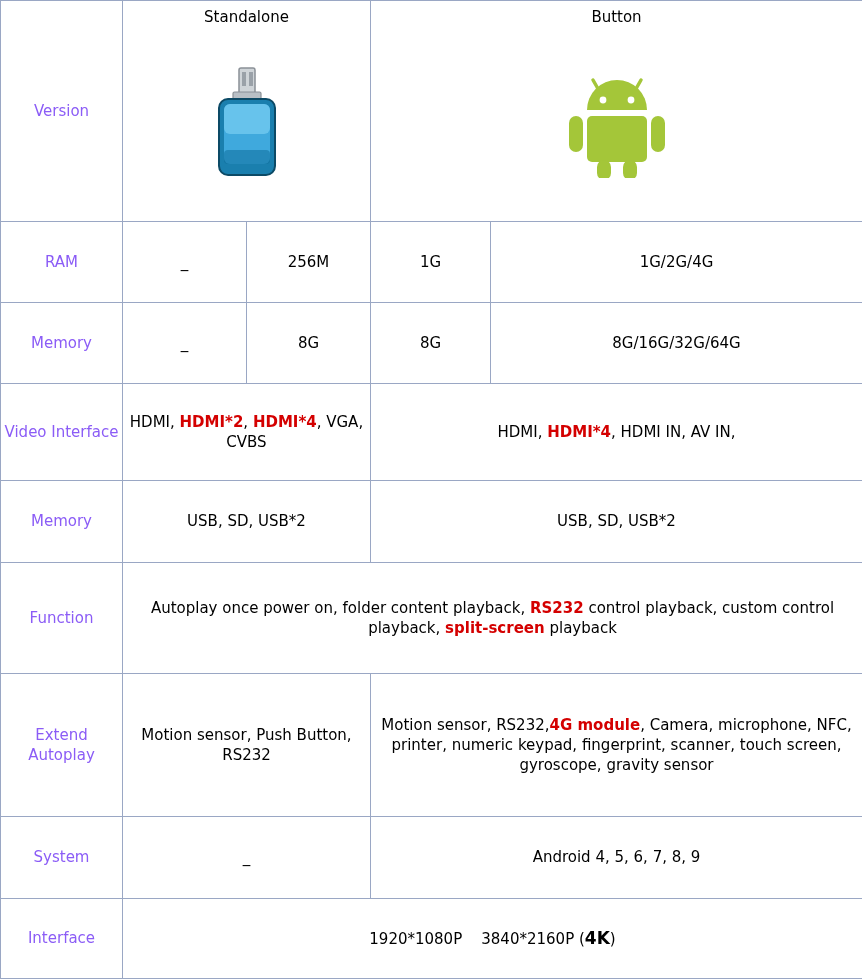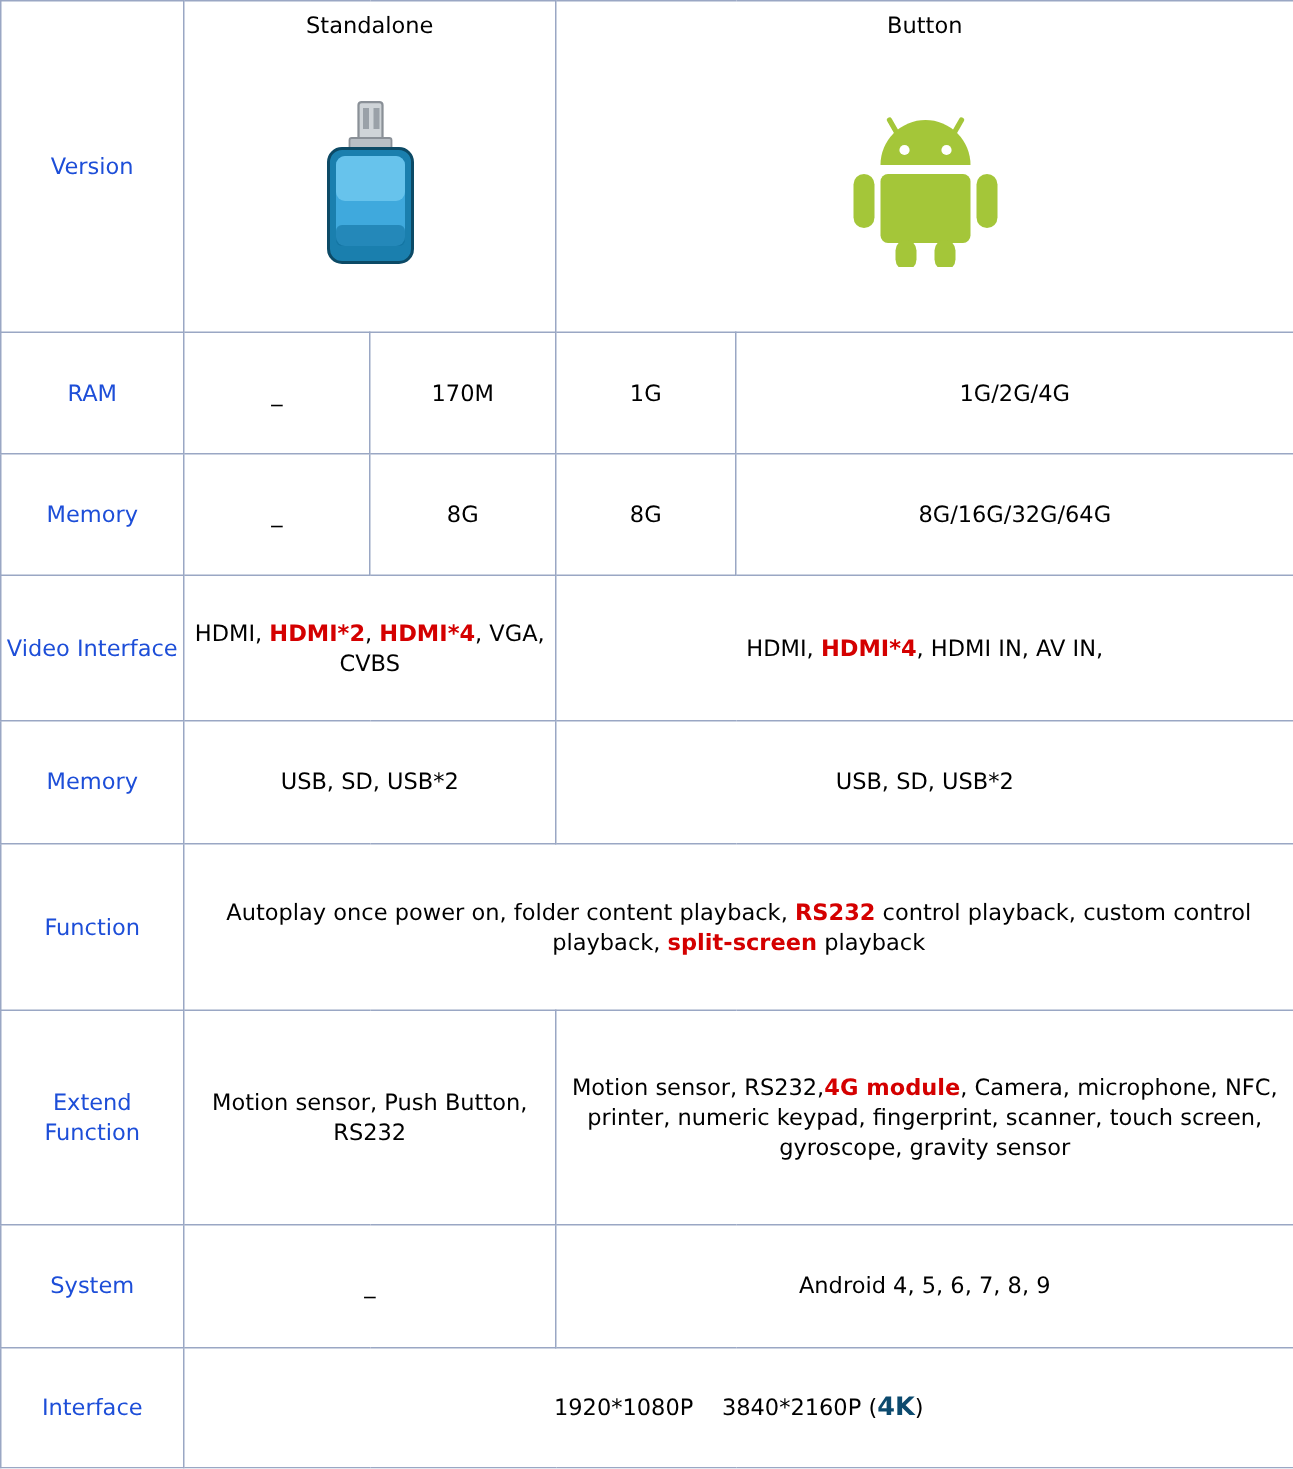--- a/index.html
+++ b/index.html
@@ -27,21 +27,21 @@
     text-align: center;
     vertical-align: middle;
     line-height: 1.35;
     font-size: 15px;
     background: #ffffff;
   }
   td.rowhead {
     background: #dfe3f3;
     width: 122px;
     font-size: 16px;
-    color: #1d4ed8;
+    color: #8b5cf6;
     padding: 6px 4px;
   }
   td.colhead {
     background: #e7eaf7;
     font-size: 17px;
     vertical-align: top;
     padding-top: 4px;
   }
   .head-inner {
     display: flex;
@@ -57,21 +57,21 @@
     display: flex;
     align-items: center;
     justify-content: center;
     flex: 1;
   }
   .red {
     color: #d40000;
     font-weight: bold;
   }
   .red-4k {
-    color: #0c4a6e;
+    color: #000000;
     font-weight: bold;
     font-size: 17px;
   }
   .dash {
     font-size: 15px;
     letter-spacing: 0;
   }
   .cellpad {
     padding-left: 10px;
     padding-right: 10px;
@@ -126,21 +126,21 @@
             <rect x="58" y="94" width="14" height="20" rx="7" fill="#a4c639"></rect>
           </svg>
         </div>
       </div>
     </td>
   </tr>
 
   <tr style="height:57px">
     <td class="rowhead">RAM</td>
     <td><span class="dash">_</span></td>
-    <td>170M</td>
+    <td>256M</td>
     <td>1G</td>
     <td>1G/2G/4G</td>
   </tr>
 
   <tr style="height:57px">
     <td class="rowhead">Memory</td>
     <td><span class="dash">_</span></td>
     <td>8G</td>
     <td>8G</td>
     <td>8G/16G/32G/64G</td>
@@ -167,21 +167,21 @@
 
   <tr style="height:78px">
     <td class="rowhead">Function</td>
     <td colspan="4" class="cellpad">
       <span>Autoplay once power on, folder content playback, </span><span class="red">RS232</span><span> control playback, custom control playback, </span><span class="red">split-screen</span><span> playback</span>
     </td>
   </tr>
 
   <tr style="height:100px">
     <td class="rowhead">
-      <span>Extend Function</span>
+      <span>Extend Autoplay</span>
     </td>
     <td colspan="2" class="cellpad">Motion sensor, Push Button, RS232</td>
     <td colspan="2" class="cellpad">
       <span>Motion sensor, RS232,</span><span class="red">4G module</span><span>, Camera, microphone, NFC, printer, numeric keypad, fingerprint, scanner, touch screen, gyroscope, gravity sensor</span>
     </td>
   </tr>
 
   <tr style="height:58px">
     <td class="rowhead">System</td>
     <td colspan="2"><span class="dash">_</span></td>

